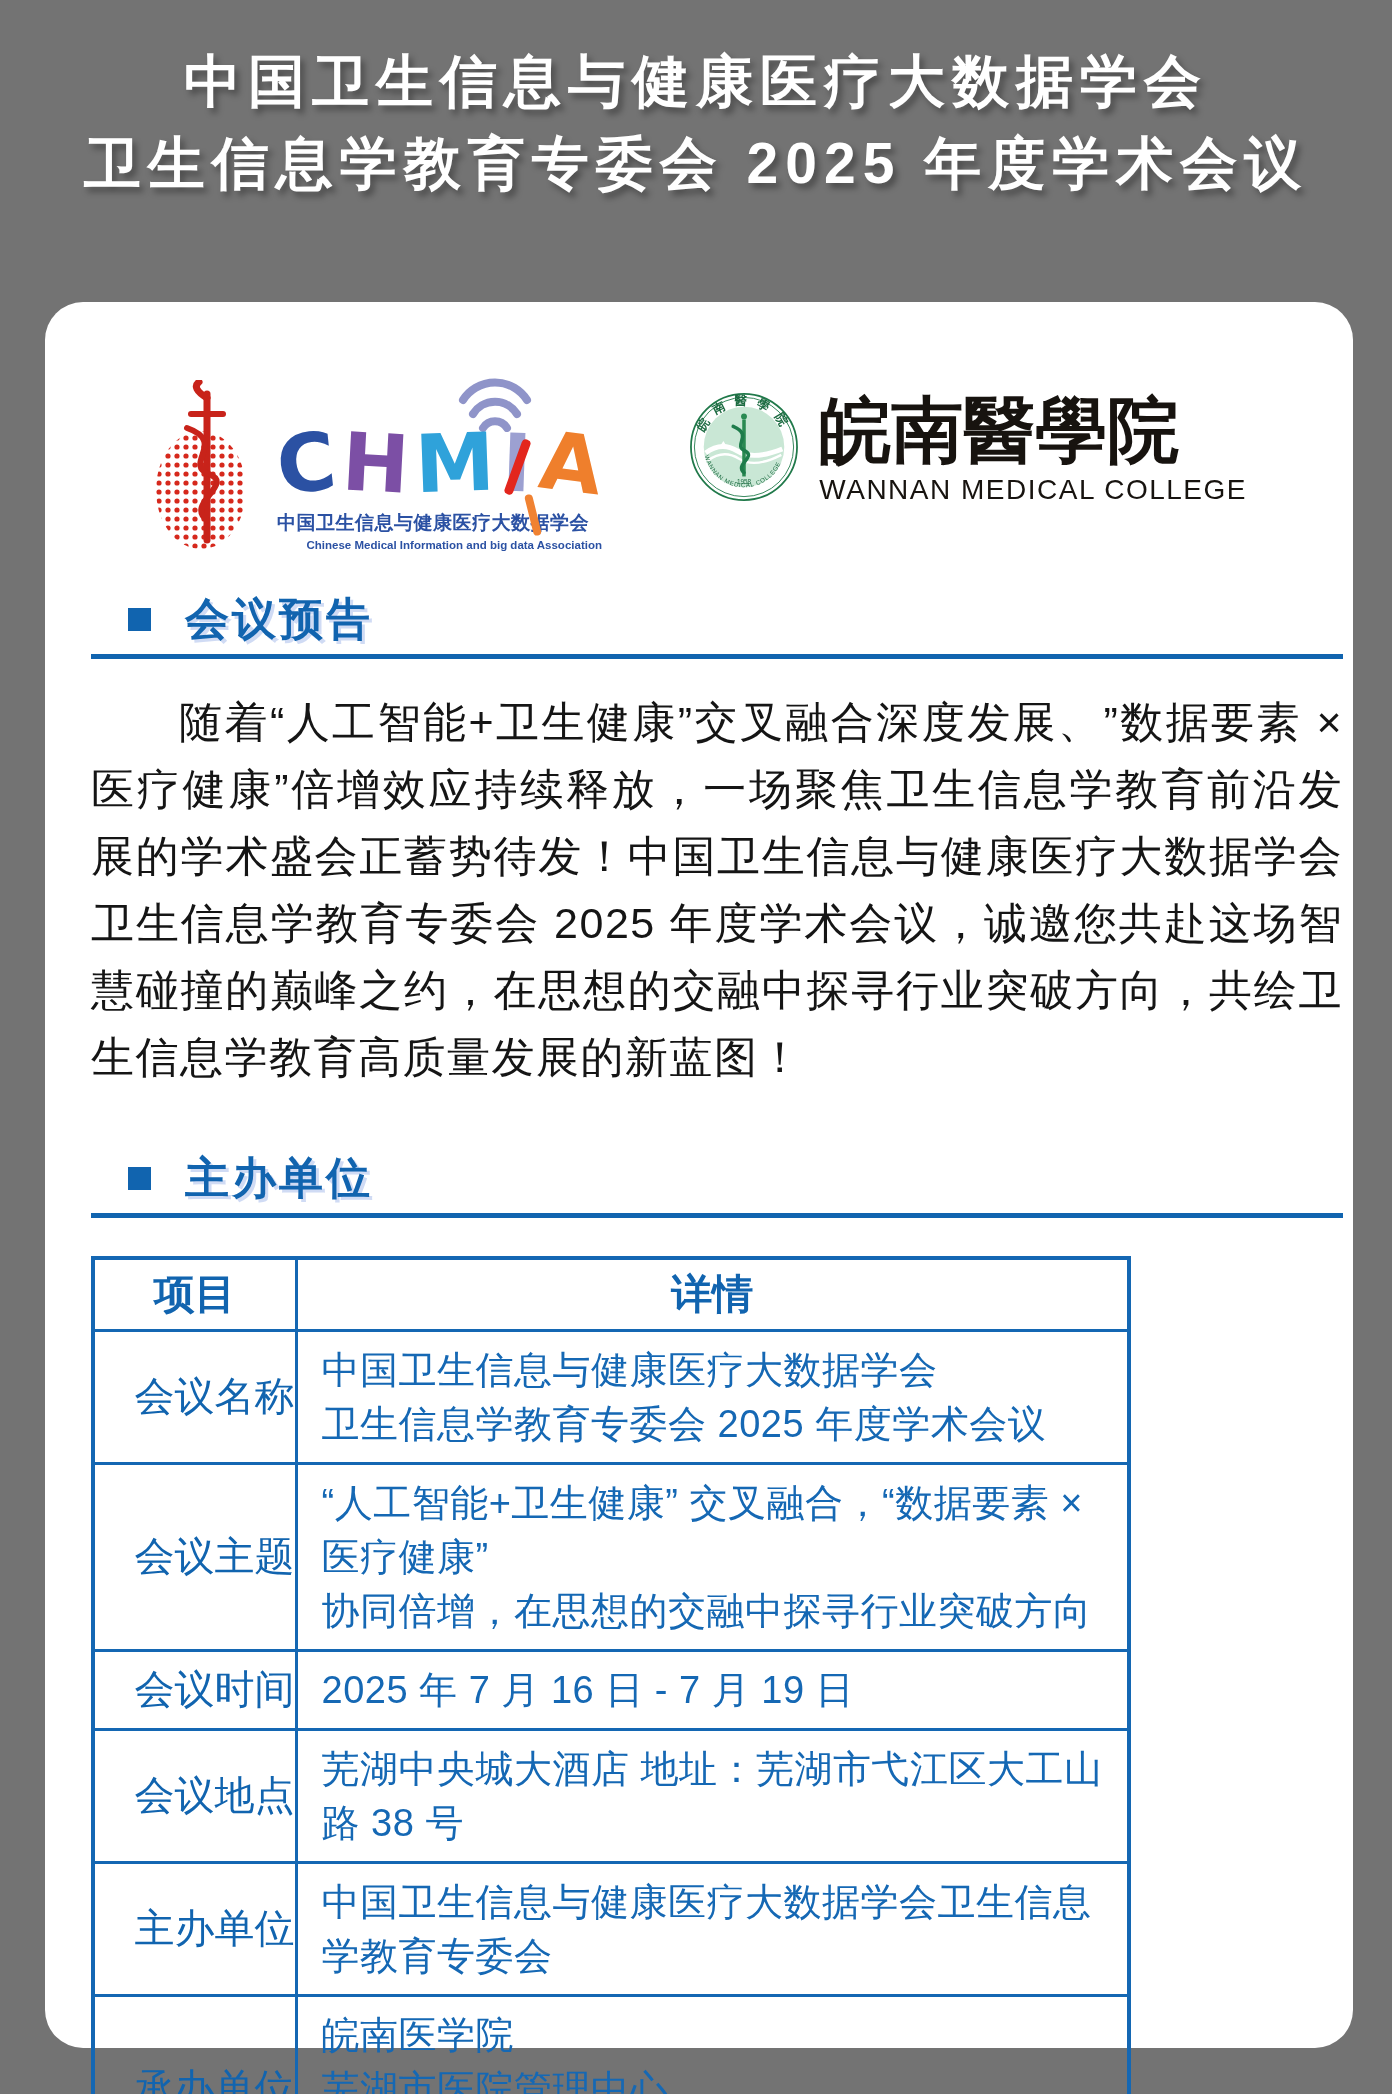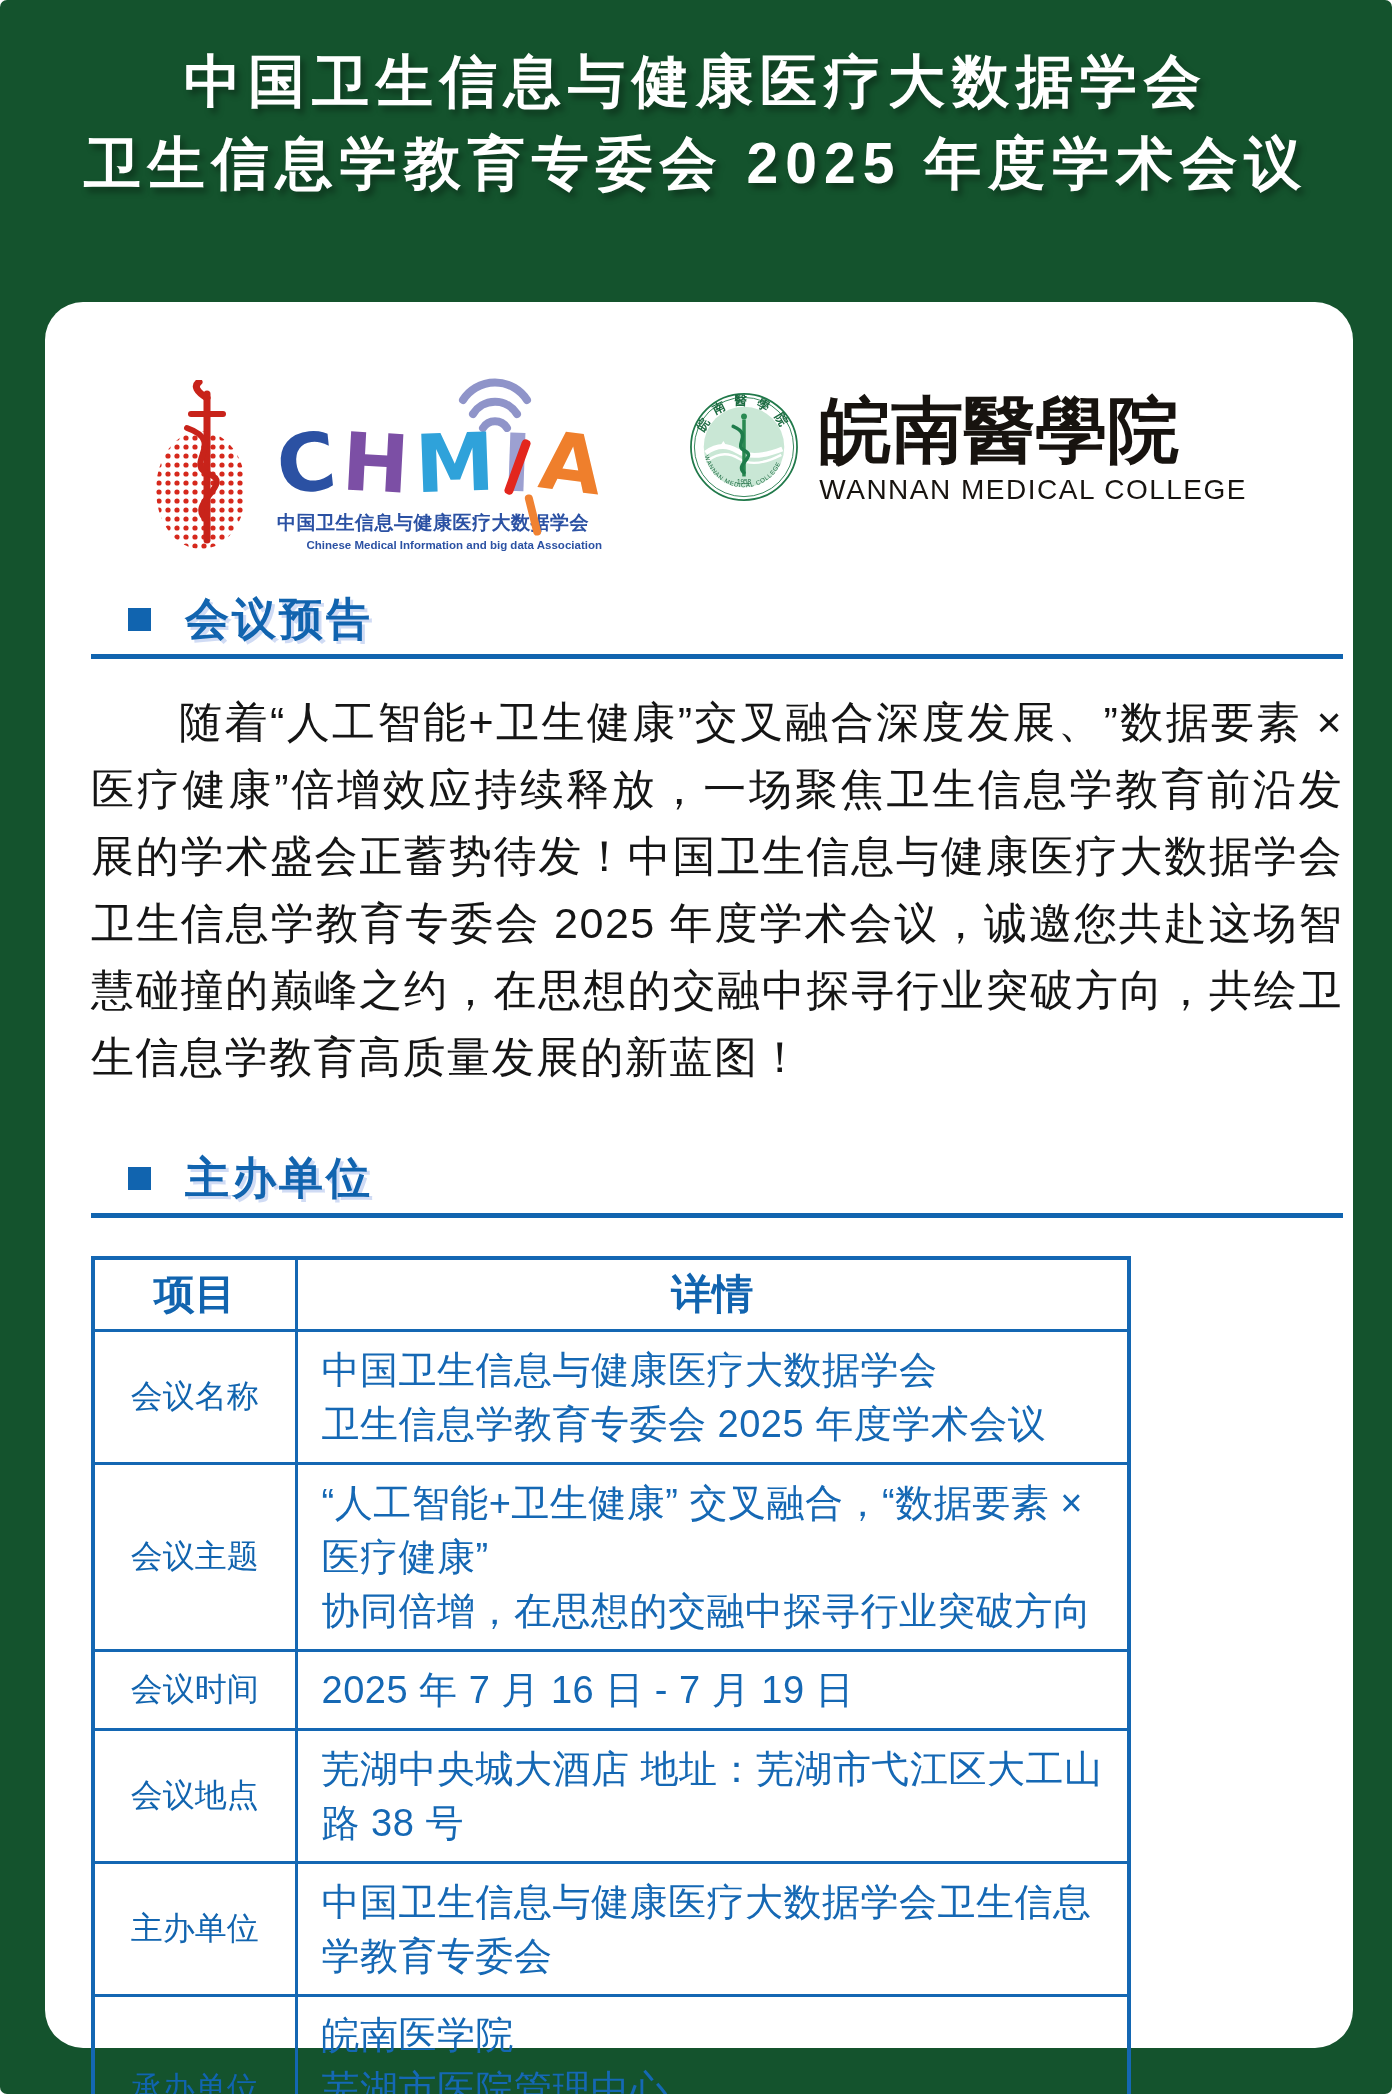--- a/index.html
+++ b/index.html
@@ -1,20 +1,20 @@
 <!DOCTYPE html>
 <html><head>
 <meta charset="utf-8">
 <style>
   * { margin:0; padding:0; box-sizing:border-box; }
   html,body { width:1392px; }
   body { font-family:"Liberation Sans","DejaVu Sans",sans-serif; }
   .page {
     position:relative; width:1392px; height:2094px;
-    background:#14532d; overflow:hidden;border-radius:7px;
+    background:#737373; overflow:hidden;
   }
   
   .banner { padding-top:50px; text-align:center; color:#ffffff; }
   .banner-line {
     font-size:57px; font-weight:bold; letter-spacing:7px; line-height:62px;
     text-shadow:4px 5px 6px rgba(0,0,0,0.35);
     white-space:nowrap;
   }
   .banner-line + .banner-line { margin-top:20px; }
   
@@ -77,22 +77,22 @@
   
   table.core-table {
     margin-top:38px; width:1040px; table-layout:fixed;
     border-collapse:collapse; border:4px solid #1467B3;
   }
   .core-table th, .core-table td { border:3px solid #1467B3; }
   .core-table thead th {
     height:72px; font-size:41px; font-weight:bold; color:#1164AF; text-align:center;
   }
   .row-label {
-    font-size:32px; font-weight:normal; color:#1164AF;
-    text-align:center; vertical-align:middle;
+    font-size:40px; font-weight:normal; color:#1164AF;
+    text-align:right; vertical-align:middle;
   }
   .row-value { padding:11px 8px 11px 24px; vertical-align:middle; }
   .value-line { font-size:38px; line-height:54px; color:#1568B4; letter-spacing:0.5px; }
 </style>
 </head>
 <body>
 
 <div class="page">
 
   <header class="banner">

